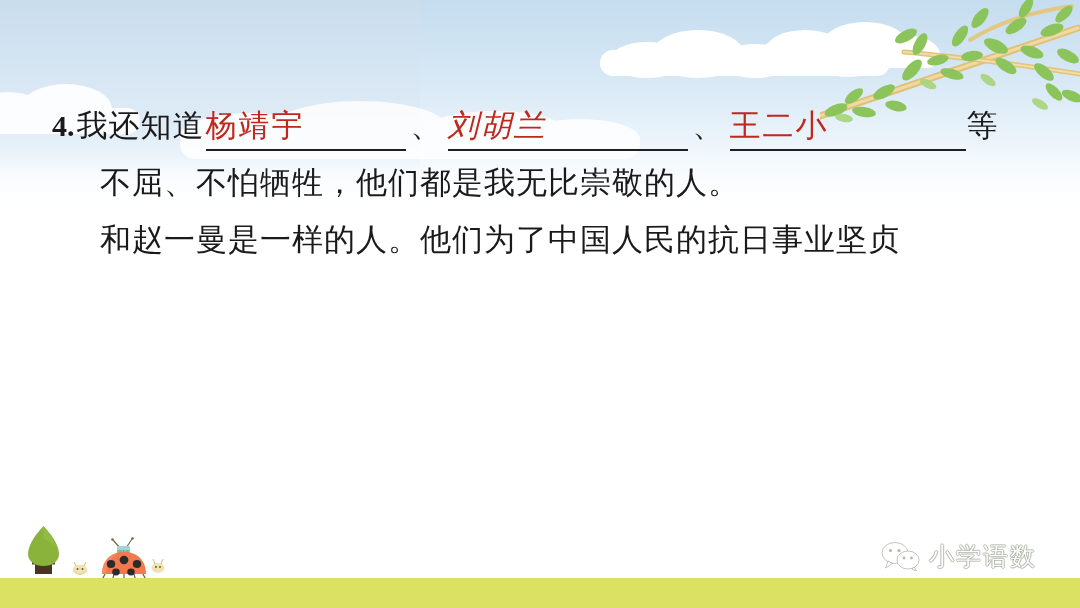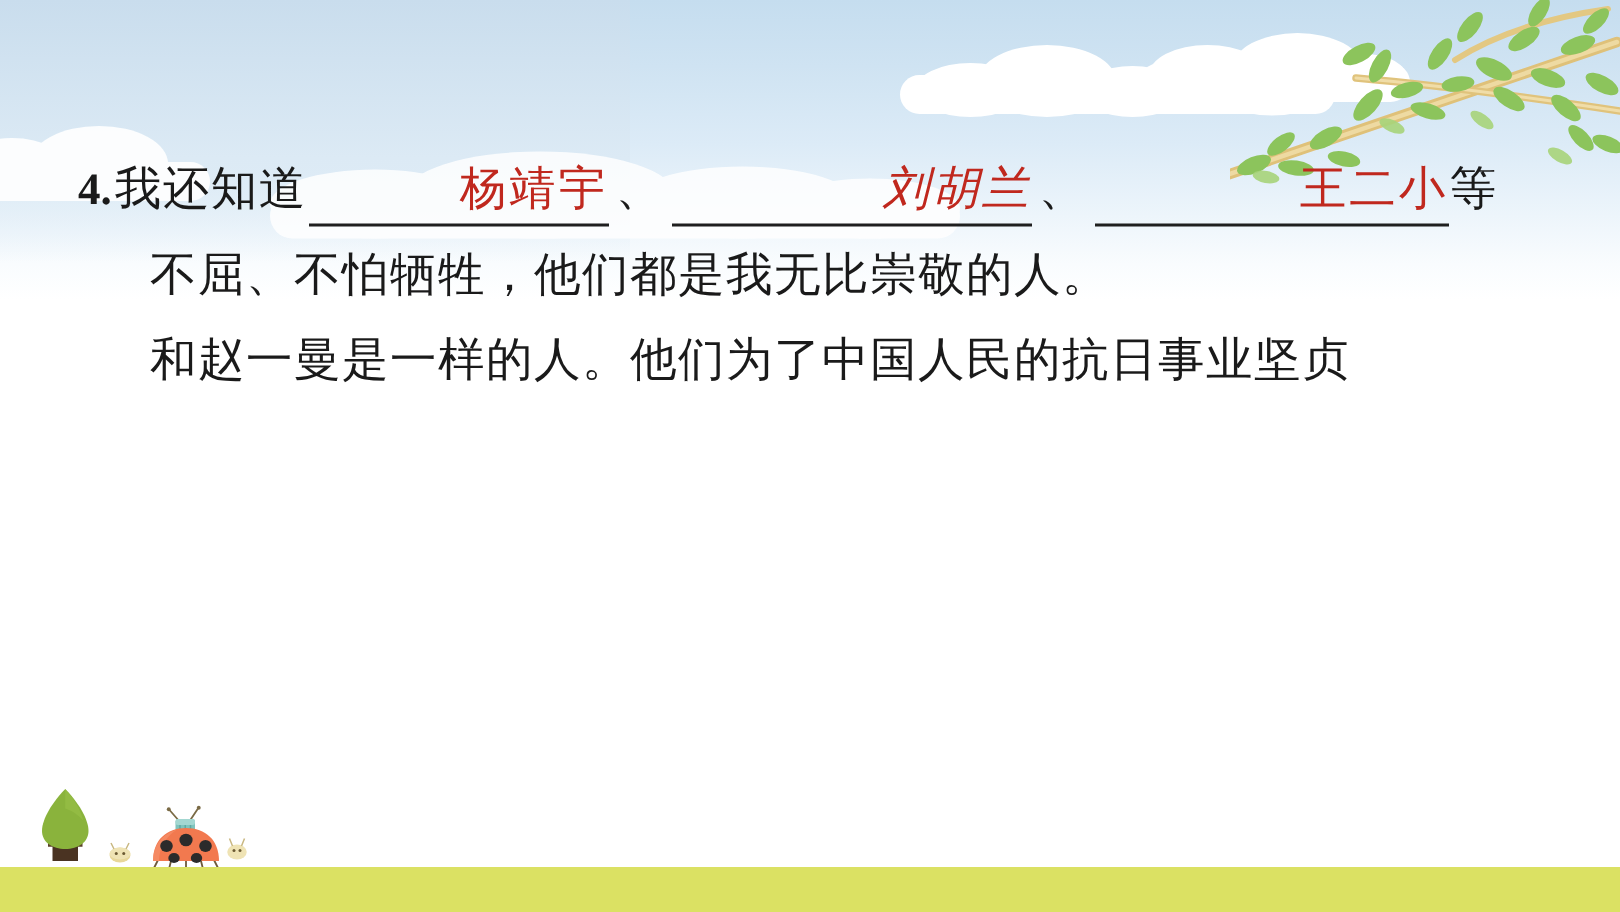--- a/index.html
+++ b/index.html
@@ -155,21 +155,21 @@
     font-family: Liberation Sans, sans-serif;
     font-size: 31px;
     letter-spacing: 1px;
   }
   .indent { padding-left: 48px; }
 
   
   .blank {
     display: inline-block;
     position: relative;
-    text-align: right;
+    text-align: left;
     border-bottom: 2.5px solid #1f1f1f;
     vertical-align: baseline;
     margin: 0 1px;
     padding-bottom: 1px;
   }
   .blank .ans {
     color: #c0281e;
     font-size: 31px;
     letter-spacing: 2px;
     font-family: "Liberation Serif", "DejaVu Serif", serif;
@@ -329,14 +329,31 @@
     <g>
       <ellipse cx="144" cy="46" rx="6.5" ry="5" fill="#efe3b4"></ellipse>
       <path d="M141 42 L139 37 M147 42 L149 37" stroke="#c9b882" stroke-width="1" fill="none"></path>
       <circle cx="142" cy="45" r="1" fill="#6b5a33"></circle>
       <circle cx="146" cy="45" r="1" fill="#6b5a33"></circle>
     </g>
   </svg>
 
   <div class="grass"></div>
 
+  <div id="watermark">
+    <svg width="42" height="30" viewBox="0 0 42 30">
+      <g fill="#ffffff" stroke="rgba(150,158,140,.6)" stroke-width="1">
+        <ellipse cx="15" cy="12" rx="13" ry="10.5"></ellipse>
+        <path d="M8 20 L5.5 27 L12.5 22.5 Z"></path>
+        <ellipse cx="28" cy="19" rx="11" ry="9"></ellipse>
+        <path d="M34 26 L37 30.5 L32 28 Z"></path>
+      </g>
+      <g fill="rgba(150,158,140,.75)">
+        <circle cx="10.5" cy="9.5" r="1.6"></circle>
+        <circle cx="19" cy="9.5" r="1.6"></circle>
+        <circle cx="24" cy="17" r="1.4"></circle>
+        <circle cx="31.5" cy="17" r="1.4"></circle>
+      </g>
+    </svg>
+    <span class="wm-text">小学语数</span>
+  </div>
 
 </div>
 
 </body></html>

